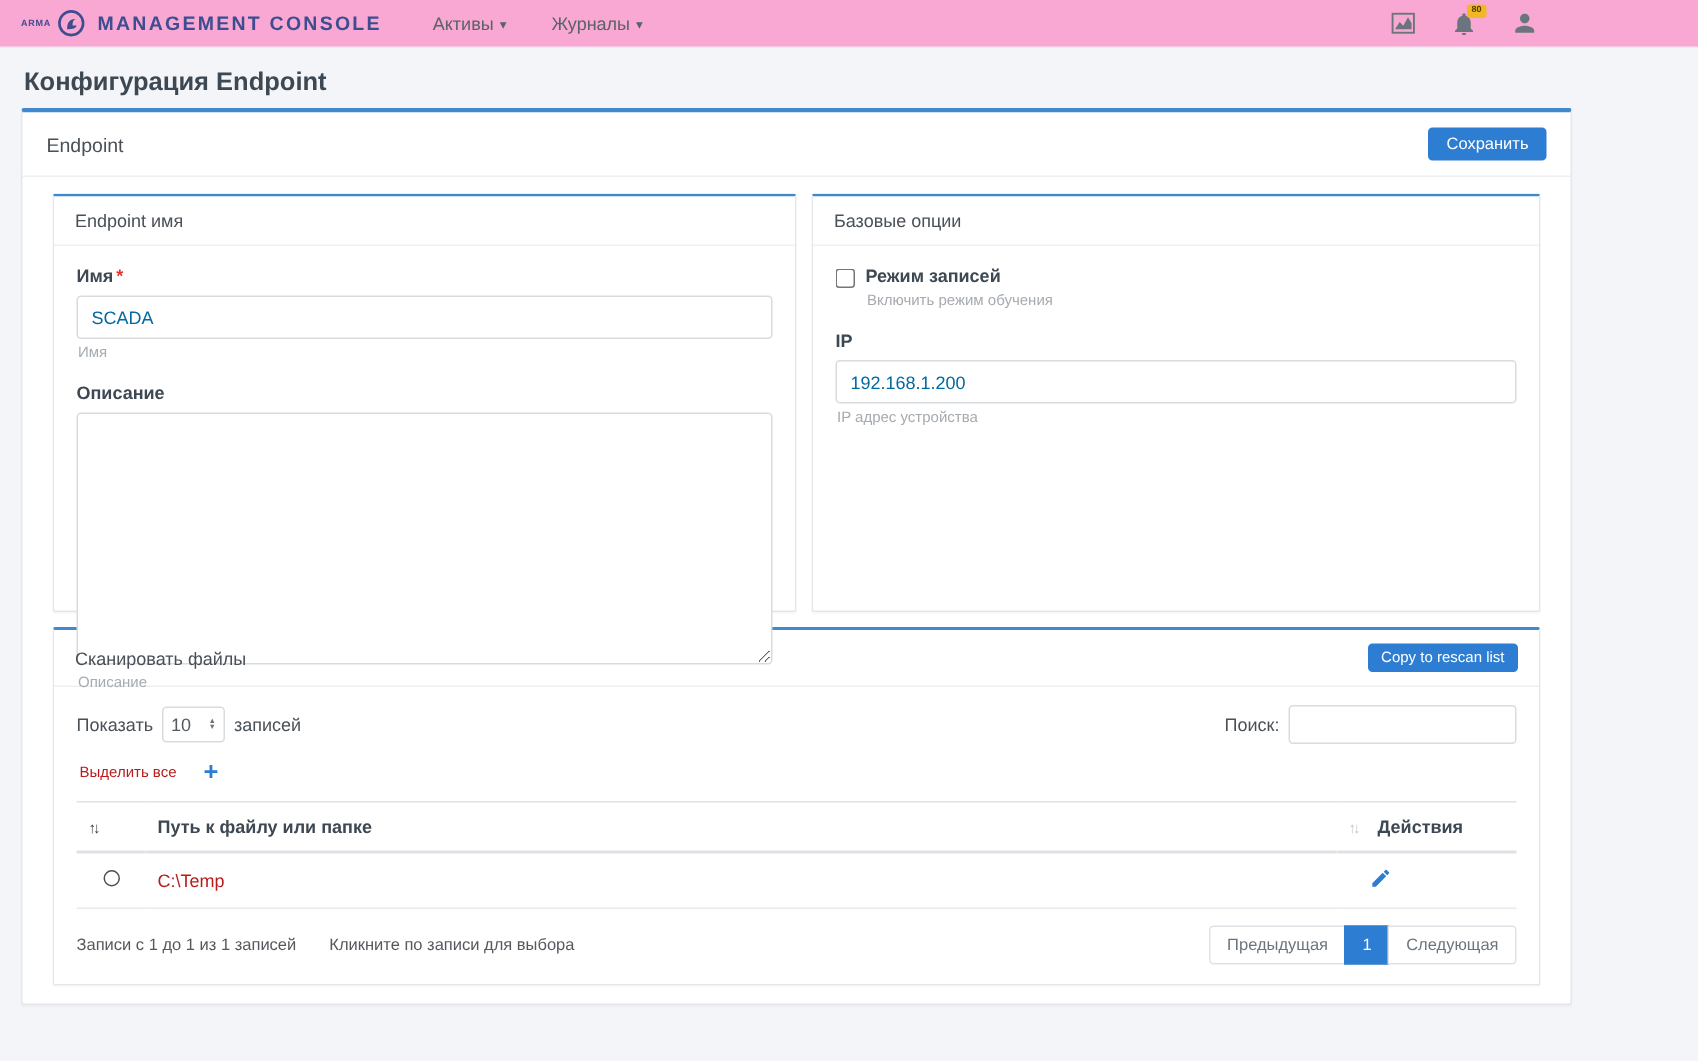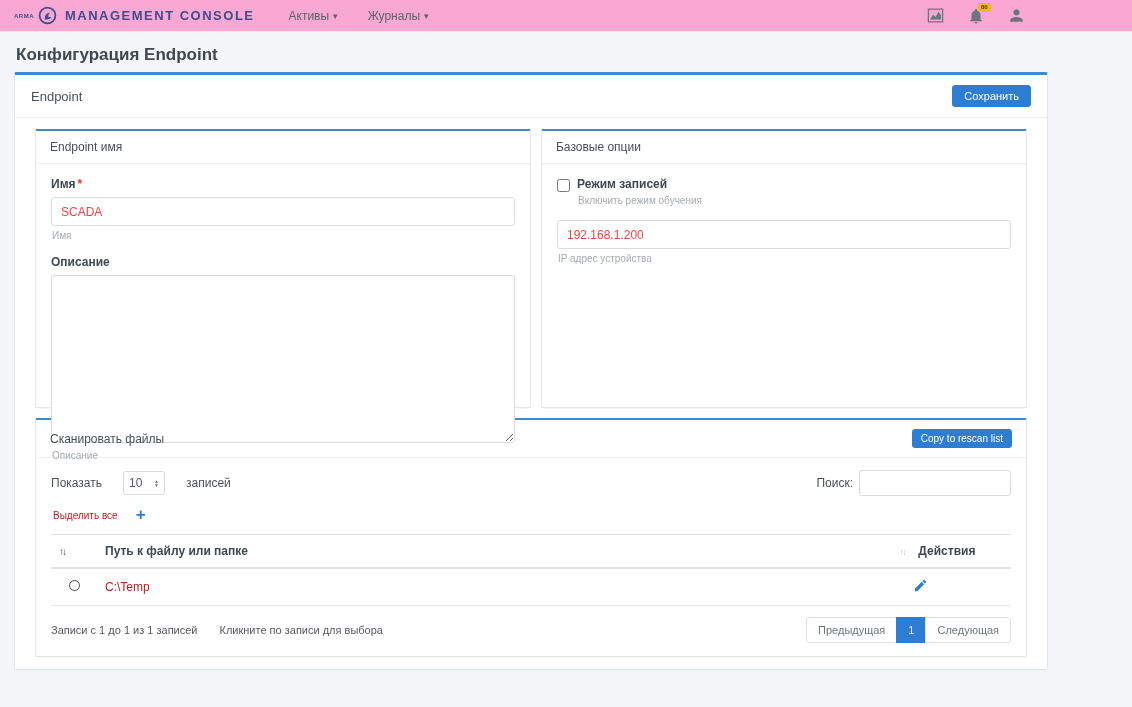--- a/index.html
+++ b/index.html
@@ -51,39 +51,39 @@
   .grid-2 { display:flex; gap:10px; align-items:stretch; }
   .col-left  { width:497px; }
   .col-right { width:487px; }
   .inner-body { padding:13px 15px; }
   .tall { height:279px; }
   
   .form-label { font-size:12px; font-weight:bold; color:#3d4852; display:block; margin-bottom:6px; }
   .req { color:#e3342f; font-weight:bold; margin-left:2px; }
   .text-input {
     width:100%; height:29px; border:1px solid #d8dcdf; border-radius:3px;
-    padding:4px 9px; font-size:12px; color:#ef4444; background:#fff; outline:none;
+    padding:4px 9px; font-size:12px; color:#0369a1; background:#fff; outline:none;
     font-family:"Liberation Sans", sans-serif;
   }
   .helper { font-size:10px; color:#a6abb0; margin:4px 0 14px 1px; }
   textarea.text-input { height:168px; resize:vertical; }
   .check-row { display:flex; align-items:flex-start; gap:7px; }
   .check-row input { margin-top:2px; }
   .check-label { font-size:12px; font-weight:bold; color:#3d4852; }
   .check-helper { font-size:10px; color:#a6abb0; margin:3px 0 14px 21px; }
   
   .btn-primary {
     background:#2d7dd2; color:#fff; border:1px solid #2d7dd2; border-radius:3px;
     font-size:11px; padding:4px 11px; cursor:pointer; font-family:"Liberation Sans", sans-serif;
   }
   .btn-sm { font-size:10px; padding:3px 8px; }
   
   .scan-card { margin-top:10px; }
   .controls-row { display:flex; justify-content:space-between; align-items:center; margin-bottom:12px; }
-  .length-ctl { display:flex; align-items:center; gap:21px; color:#495057; }
+  .length-ctl { display:flex; align-items:center; gap:6px; color:#495057; }
   .fake-select {
     border:1px solid #d8dcdf; border-radius:3px; height:24px; min-width:42px;
     display:flex; align-items:center; justify-content:space-between; padding:0 5px; cursor:pointer;
     background:#fff; color:#555a60;
   }
   .spinner { display:flex; flex-direction:column; line-height:4px; font-size:5px; color:#6c757d; margin-left:5px; }
   .search-ctl { display:flex; align-items:center; gap:6px; }
   .search-input { width:152px; height:26px; }
   .selectall-row { display:flex; align-items:center; gap:18px; margin:2px 0 12px 2px; }
   .link { color:#b91c1c; font-size:10px; cursor:pointer; text-decoration:none; }
@@ -192,20 +192,21 @@
         <div class="card-header">
           <span>Базовые опции</span>
         </div>
         <div class="inner-body">
           <div class="check-row">
             <input type="checkbox" style="">
             <span class="check-label">Режим записей</span>
           </div>
           <div class="check-helper">Включить режим обучения</div>
 
+          <label class="form-label">IP</label>
           <input class="text-input" type="text" value="192.168.1.200" style="">
           <div class="helper">IP адрес устройства</div>
         </div>
       </div>
     </div>
 
     <div class="card card-inner scan-card">
       <div class="card-header">
         <span>Сканировать файлы</span>
         <button class="btn-primary btn-sm">Copy to rescan list</button>

